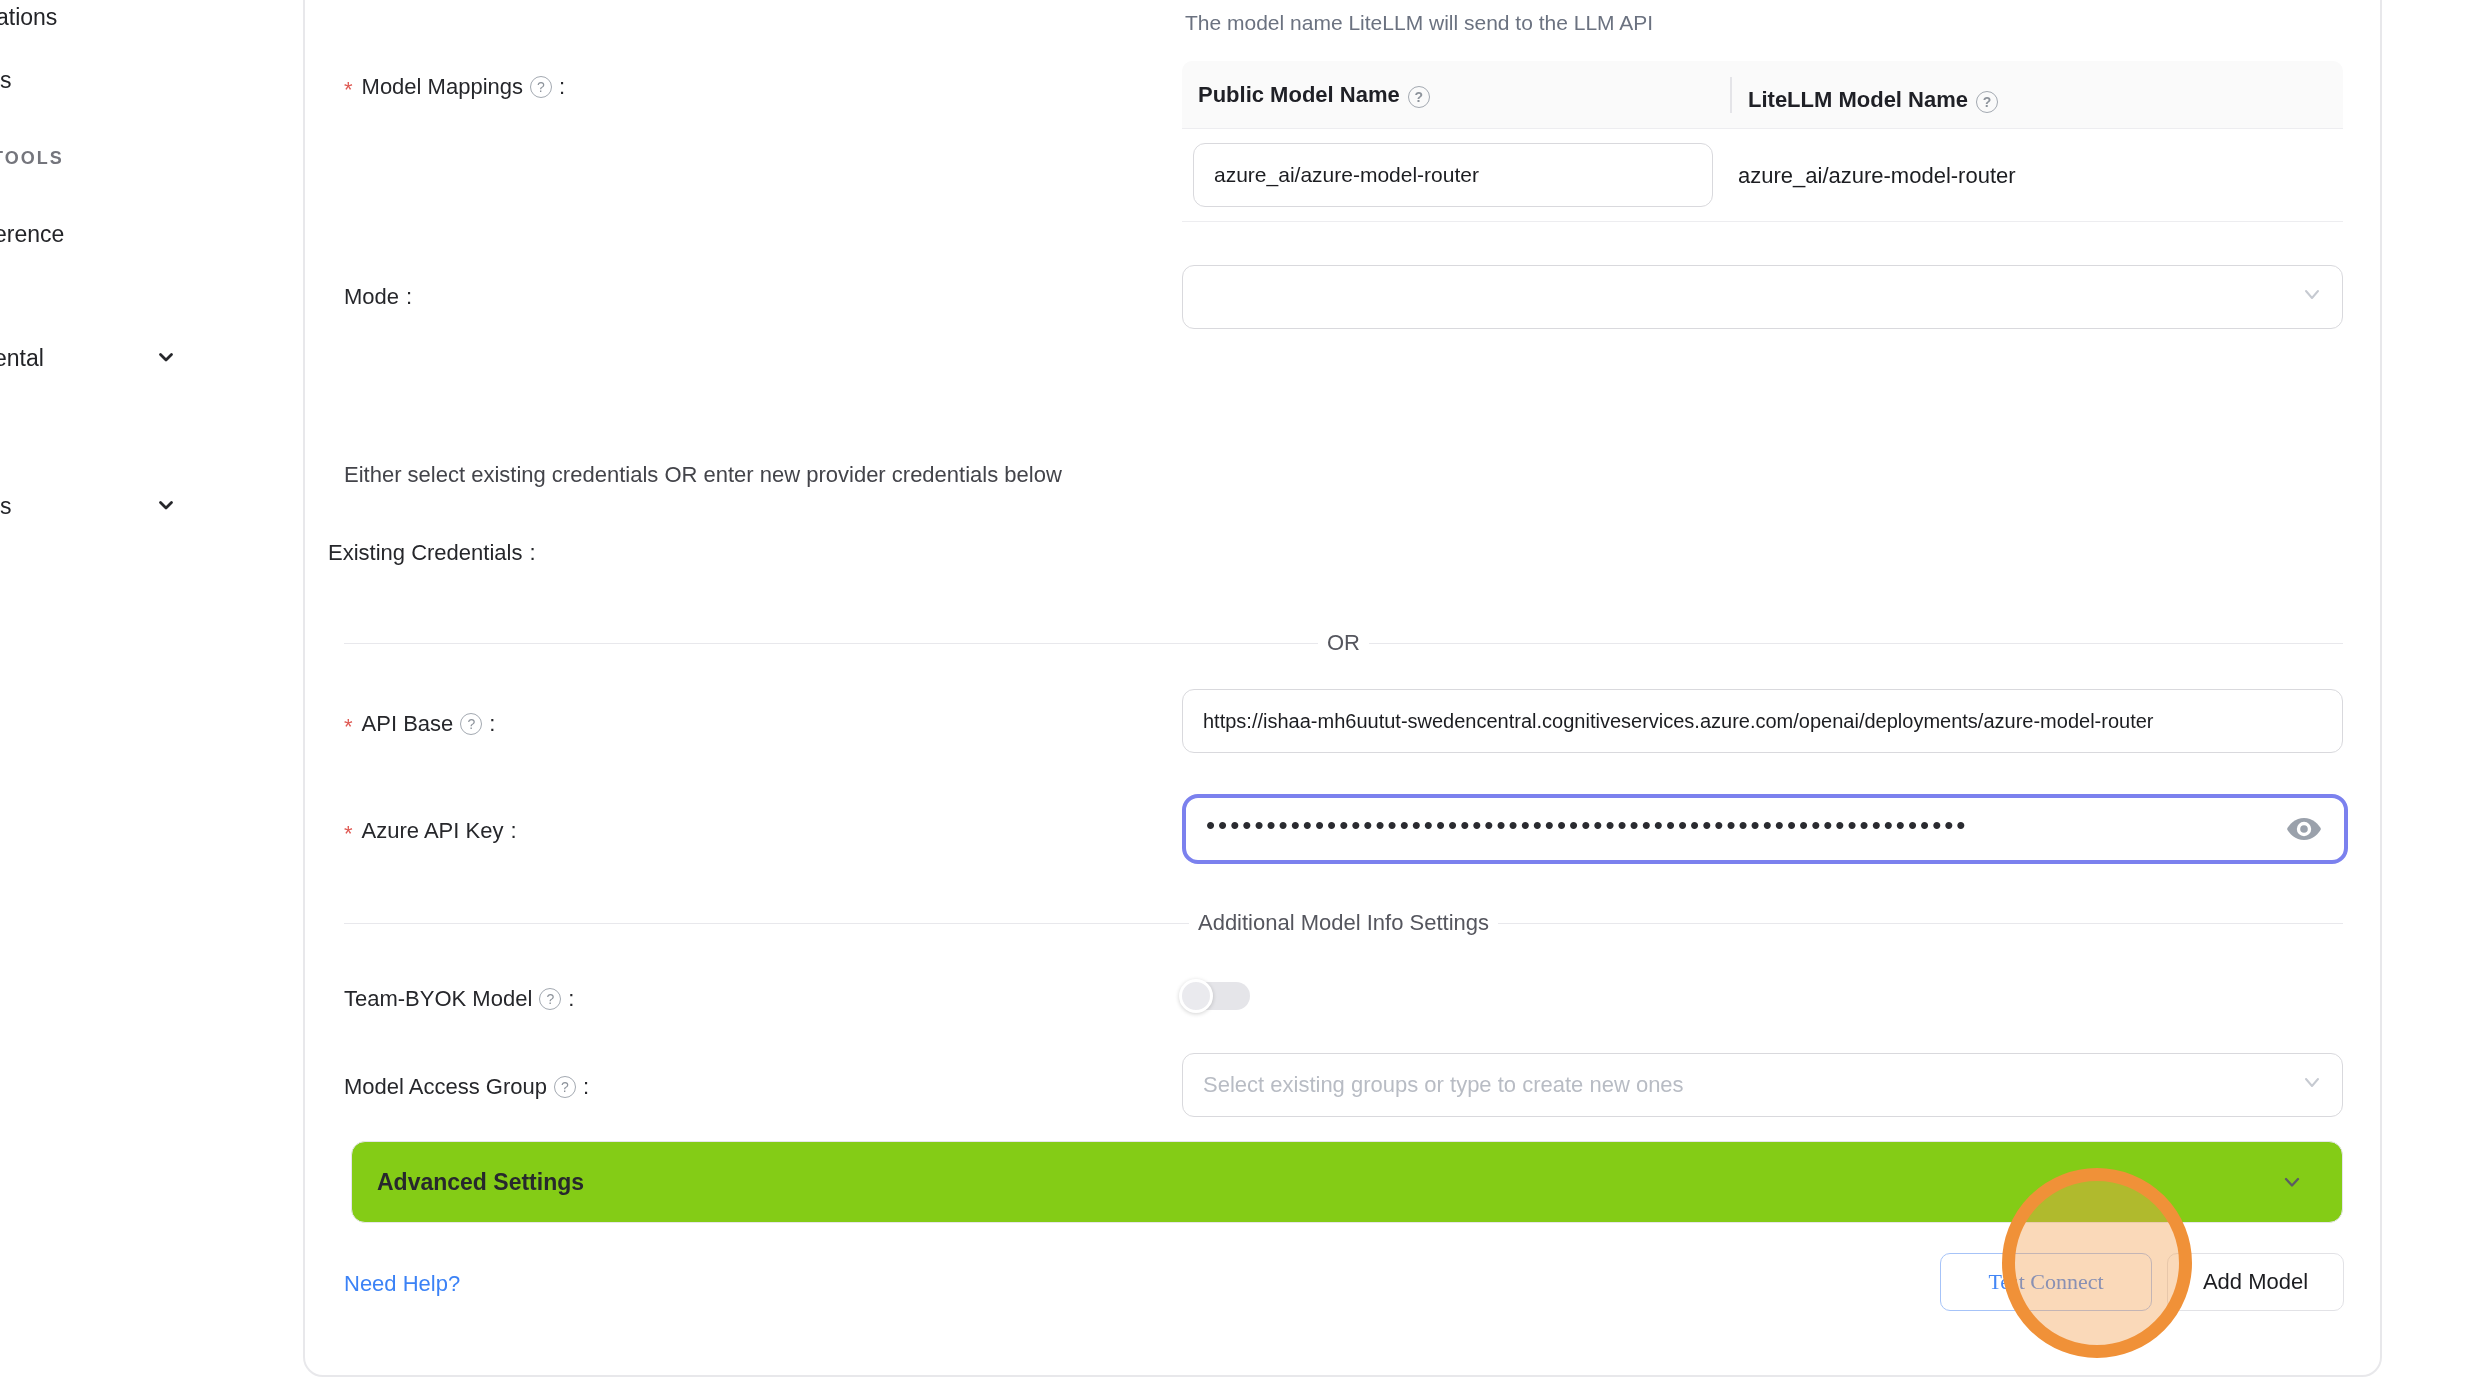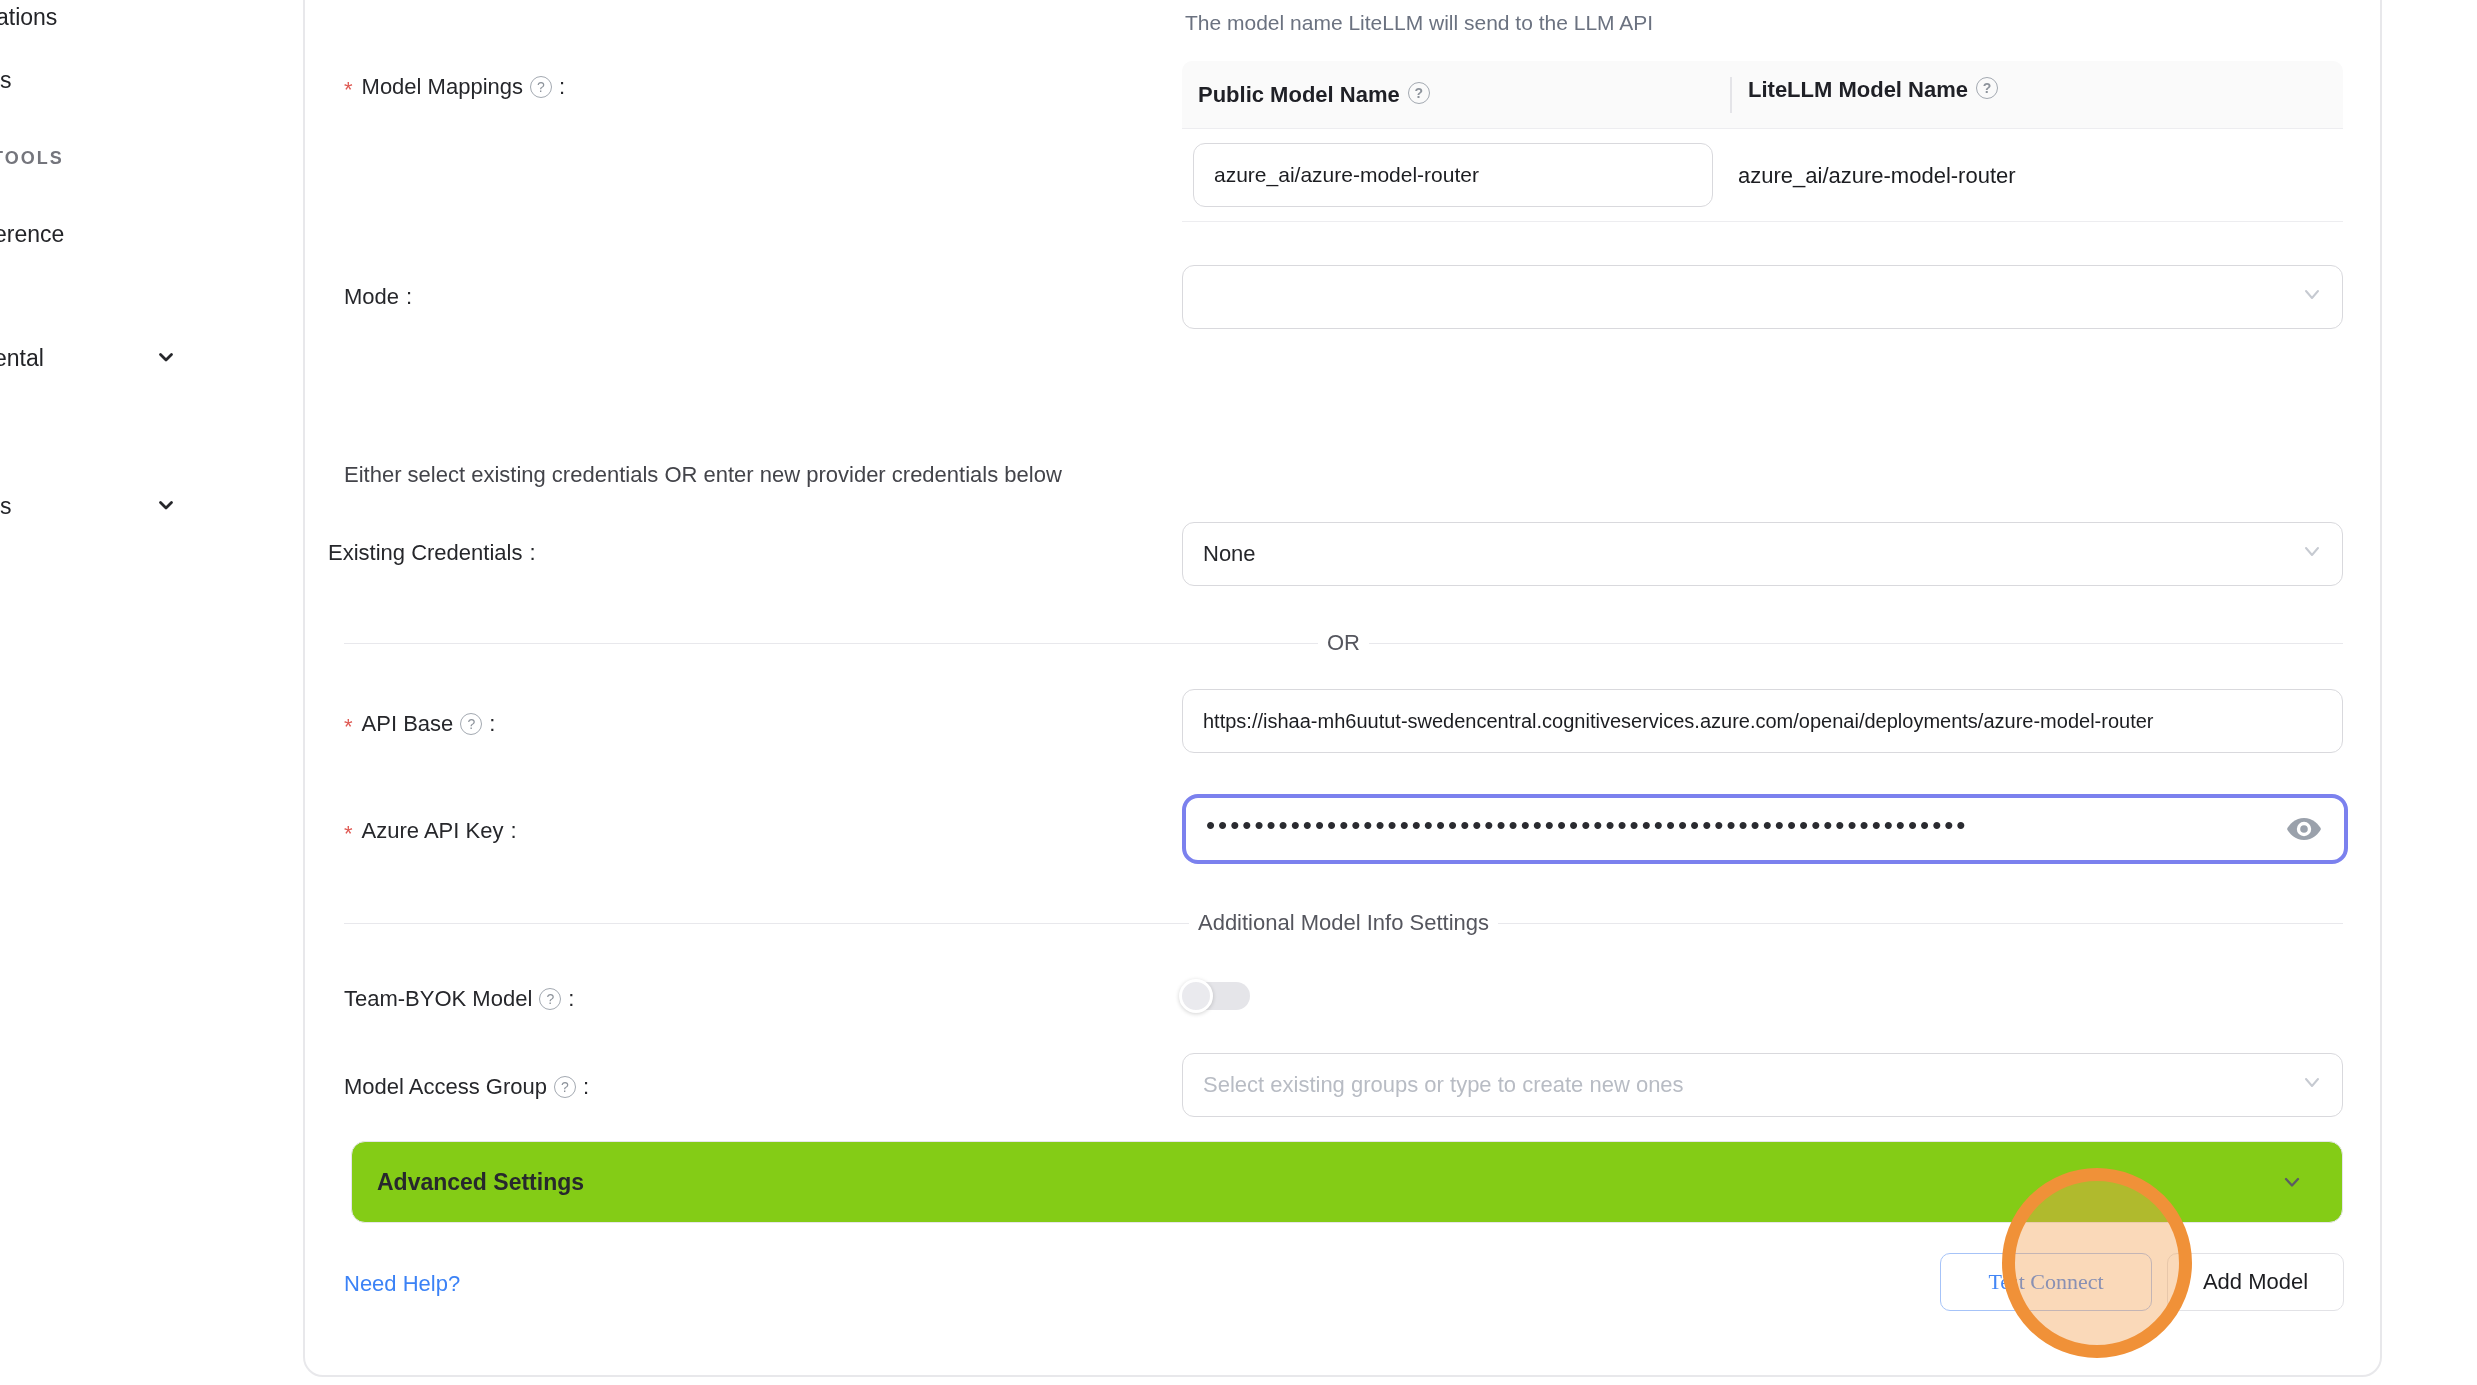--- a/index.html
+++ b/index.html
@@ -45,21 +45,21 @@
     width:100%; height:100%; border:none; outline:none; font-size:21px; color:#1c1d21;
     font-family:inherit; background:transparent;
   }
 
   
   .mm-table { position:absolute; left:1182px; top:61px; width:1161px; height:162px; }
   .mm-head {
     display:flex; height:68px; background:#fafafa; border-bottom:1px solid #ededf0;
     border-radius:10px 10px 0 0; align-items:center;
   }
-  .mm-th { display:flex; align-items:flex-start; gap:8px; font-size:22px; font-weight:600; color:#1f2026; padding-left:16px; }
+  .mm-th { display:flex; align-items:flex-end; gap:8px; font-size:22px; font-weight:600; color:#1f2026; padding-left:16px; }
   .mm-th.c1 { width:548px; }
   .mm-th.c2 { flex:1; border-left:2px solid #e4e4e8; height:36px; }
   .mm-body { position:relative; height:93px; border-bottom:1px solid #ededf0; }
   .mm-input {
     position:absolute; left:11px; top:14px; width:520px; height:64px;
     border:1.5px solid #d9d9dd; border-radius:12px; padding:0 20px; background:#fff;
   }
   .mm-value { position:absolute; left:556px; top:0; height:93px; display:flex; align-items:center; font-size:22px; color:#1c1d21; }
 
   
@@ -173,28 +173,20 @@
     </span>
   </div>
 
 
   <div class="note" style="left:344px; top:462px;">Either select existing credentials OR enter new provider credentials below</div>
 
   <div class="field-label" style="left:328px; top:540px;">
     <span>Existing Credentials</span>
       <span class="colon">:</span>
   </div>
-  <div class="select" style="left:1182px; top:522px; width:1161px; height:64px;">
-    <span>None</span>
-    <span class="chev">
-      <svg width="24" height="24" viewBox="0 0 24 24">
-          <path d="M6 9 L12 16 L18 9" fill="none" stroke="#c6cad1" stroke-width="2" stroke-linecap="round" stroke-linejoin="round"></path>
-        </svg>
-    </span>
-  </div>
 
   <div class="divider-row" style="left:344px; top:630px; width:1999px;">
     <div class="line"></div>
     <div class="divider-text">OR</div>
     <div class="line"></div>
   </div>
 
   <div class="field-label" style="left:344px; top:711px;">
     <span class="req">*</span>
     <span>API Base</span>

